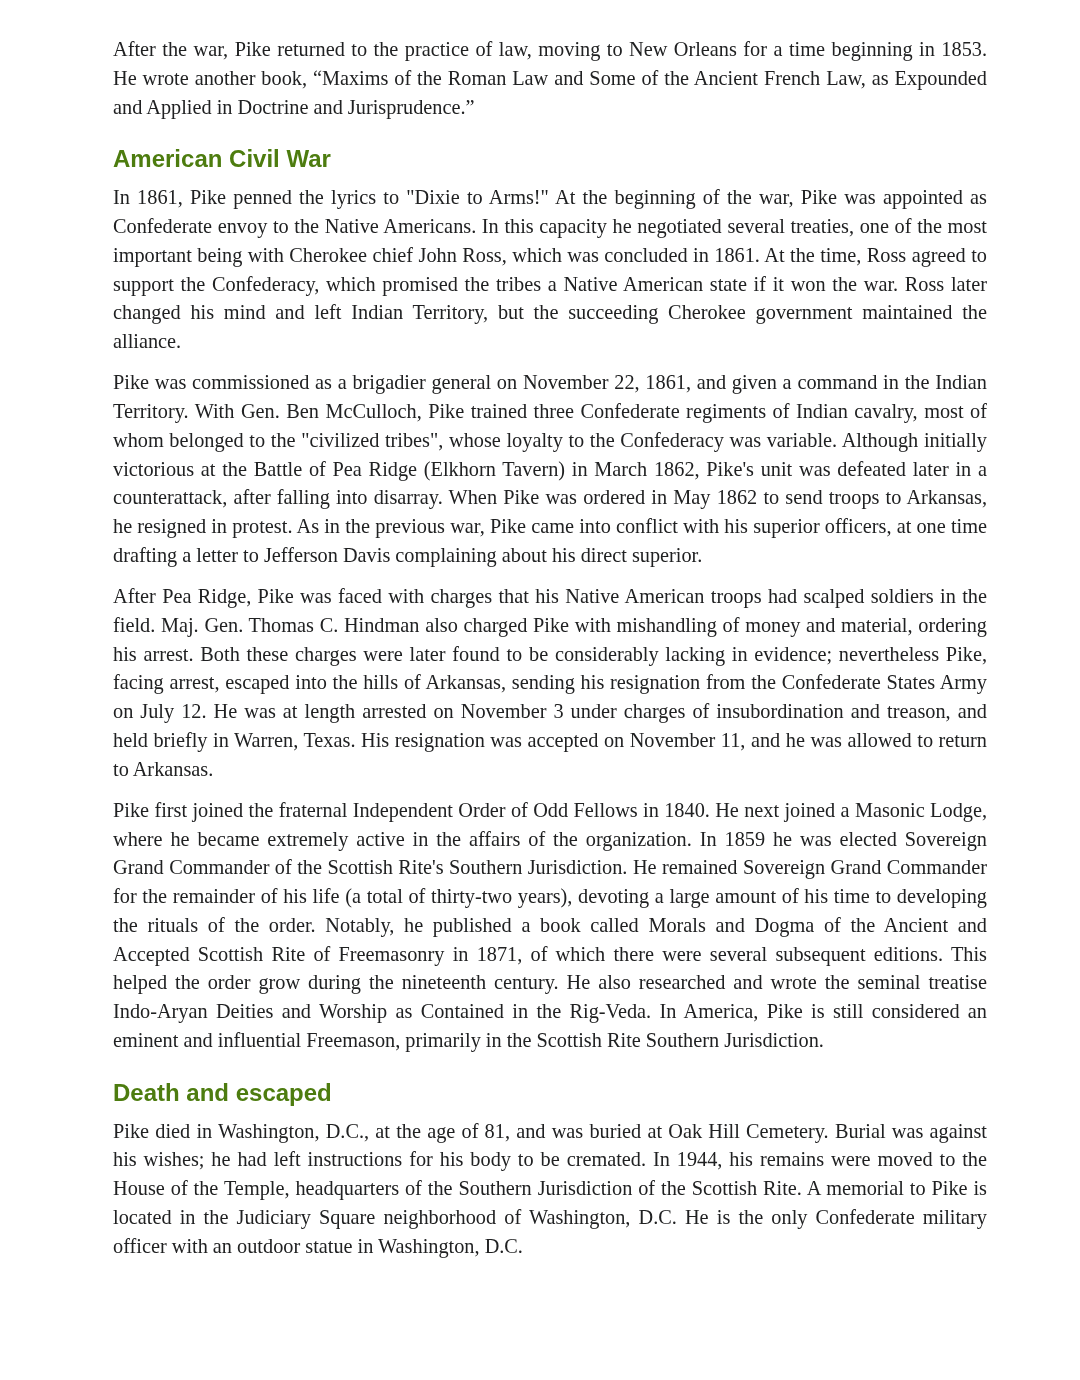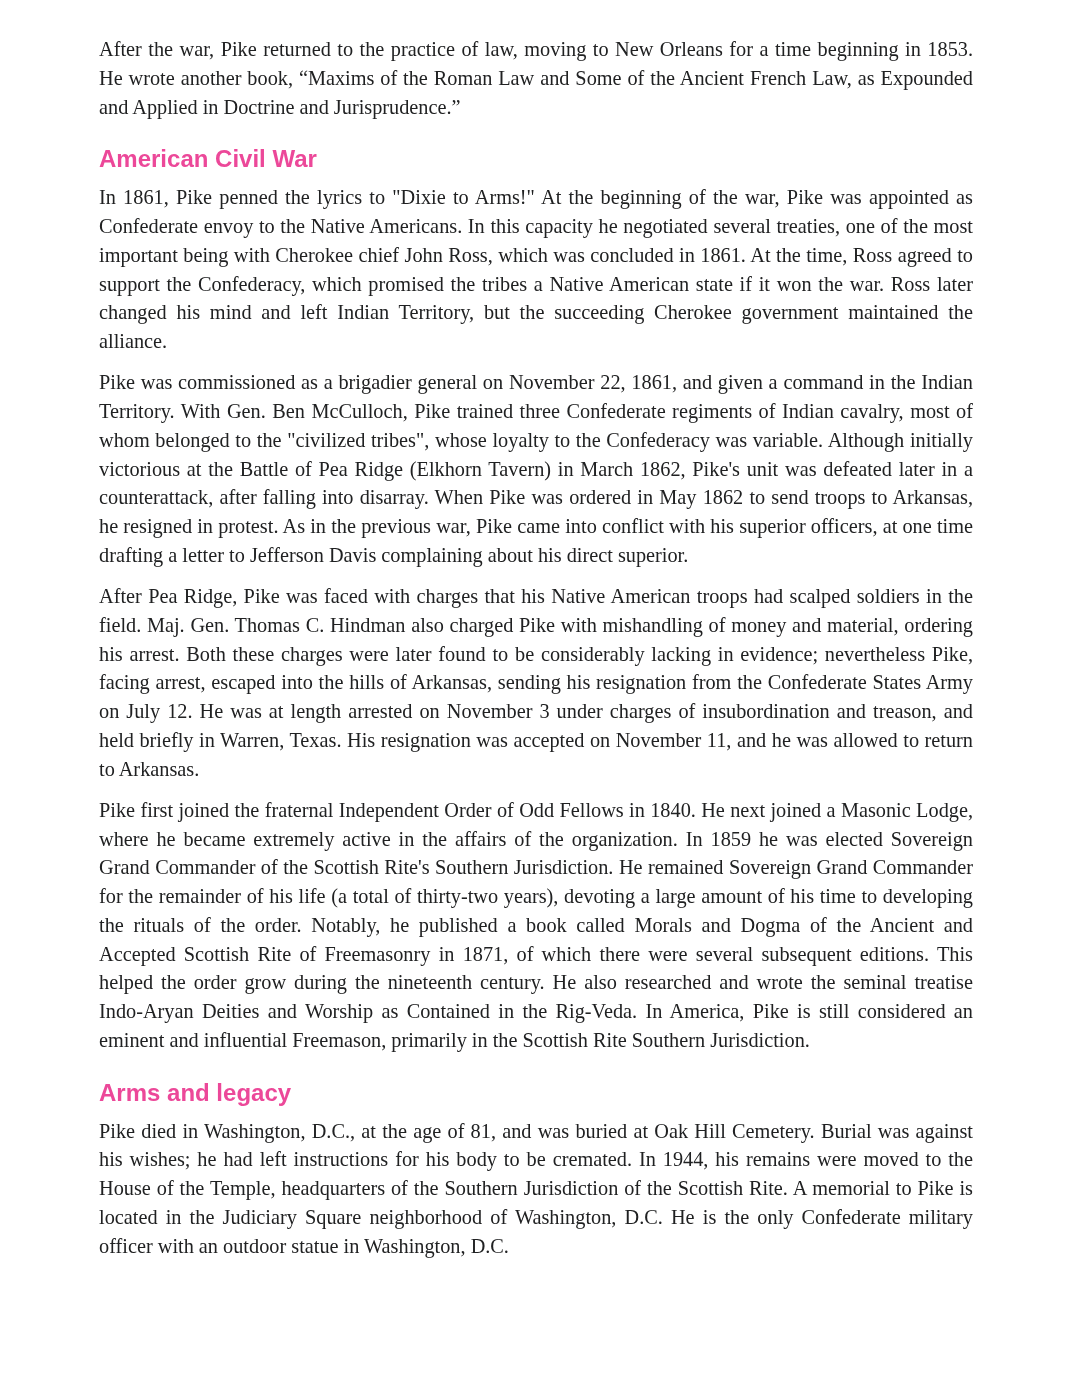--- a/index.html
+++ b/index.html
@@ -9,39 +9,39 @@
     }
     body {
       width: 1080px;
       height: 1380px;
       overflow: hidden;
       position: relative;
       color: #202122;
     }
     .article {
       position: absolute;
-      left: 99px;
+      left: 113px;
       top: 35px;
       width: 874px;
     }
     .para {
       font-family: "Liberation Serif", serif;
       font-size: 20.3px;
       line-height: 28.75px;
       text-align: justify;
       margin: 0 0 12.5px 0;
       color: #202122;
     }
     .heading {
       font-family: "Liberation Sans", sans-serif;
       font-weight: bold;
       font-size: 24px;
       line-height: 30px;
       margin: 23px 0 9px 0;
-      color: #ec4899;
+      color: #4d7c0f;
     }
     .section { margin: 0; padding: 0; }
   </style>
 </head>
 <body>
 
 <div class="article">
 
   <p class="para">After the war, Pike returned to the practice of law, moving to New Orleans for a time beginning in 1853. He wrote another book, “Maxims of the Roman Law and Some of the Ancient French Law, as Expounded and Applied in Doctrine and Jurisprudence.”</p>
 
@@ -50,17 +50,17 @@
     <p class="para">In 1861, Pike penned the lyrics to "Dixie to Arms!" At the beginning of the war, Pike was appointed as Confederate envoy to the Native Americans. In this capacity he negotiated several treaties, one of the most important being with Cherokee chief John Ross, which was concluded in 1861. At the time, Ross agreed to support the Confederacy, which promised the tribes a Native American state if it won the war. Ross later changed his mind and left Indian Territory, but the succeeding Cherokee government maintained the alliance.</p>
     <p class="para">Pike was commissioned as a brigadier general on November 22, 1861, and given a command in the Indian Territory. With Gen. Ben McCulloch, Pike trained three Confederate regiments of Indian cavalry, most of whom belonged to the "civilized tribes", whose loyalty to the Confederacy was variable. Although initially victorious at the Battle of Pea Ridge (Elkhorn Tavern) in March 1862, Pike's unit was defeated later in a counterattack, after falling into disarray. When Pike was ordered in May 1862 to send troops to Arkansas, he resigned in protest. As in the previous war, Pike came into conflict with his superior officers, at one time drafting a letter to Jefferson Davis complaining about his direct superior.</p>
     <p class="para">After Pea Ridge, Pike was faced with charges that his Native American troops had scalped soldiers in the field. Maj. Gen. Thomas C. Hindman also charged Pike with mishandling of money and material, ordering his arrest. Both these charges were later found to be considerably lacking in evidence; nevertheless Pike, facing arrest, escaped into the hills of Arkansas, sending his resignation from the Confederate States Army on July 12. He was at length arrested on November 3 under charges of insubordination and treason, and held briefly in Warren, Texas. His resignation was accepted on November 11, and he was allowed to return to Arkansas.</p>
   </section>
 
   <section class="section">
     <p class="para">Pike first joined the fraternal Independent Order of Odd Fellows in 1840. He next joined a Masonic Lodge, where he became extremely active in the affairs of the organization. In 1859 he was elected Sovereign Grand Commander of the Scottish Rite's Southern Jurisdiction. He remained Sovereign Grand Commander for the remainder of his life (a total of thirty-two years), devoting a large amount of his time to developing the rituals of the order. Notably, he published a book called Morals and Dogma of the Ancient and Accepted Scottish Rite of Freemasonry in 1871, of which there were several subsequent editions. This helped the order grow during the nineteenth century. He also researched and wrote the seminal treatise Indo-Aryan Deities and Worship as Contained in the Rig-Veda. In America, Pike is still considered an eminent and influential Freemason, primarily in the Scottish Rite Southern Jurisdiction.</p>
   </section>
 
   <section class="section">
-    <h2 class="heading">Arms and legacy</h2>
+    <h2 class="heading">Death and escaped</h2>
     <p class="para">Pike died in Washington, D.C., at the age of 81, and was buried at Oak Hill Cemetery. Burial was against his wishes; he had left instructions for his body to be cremated. In 1944, his remains were moved to the House of the Temple, headquarters of the Southern Jurisdiction of the Scottish Rite. A memorial to Pike is located in the Judiciary Square neighborhood of Washington, D.C. He is the only Confederate military officer with an outdoor statue in Washington, D.C.</p>
   </section>
 
 </div>
 
 </body></html>

